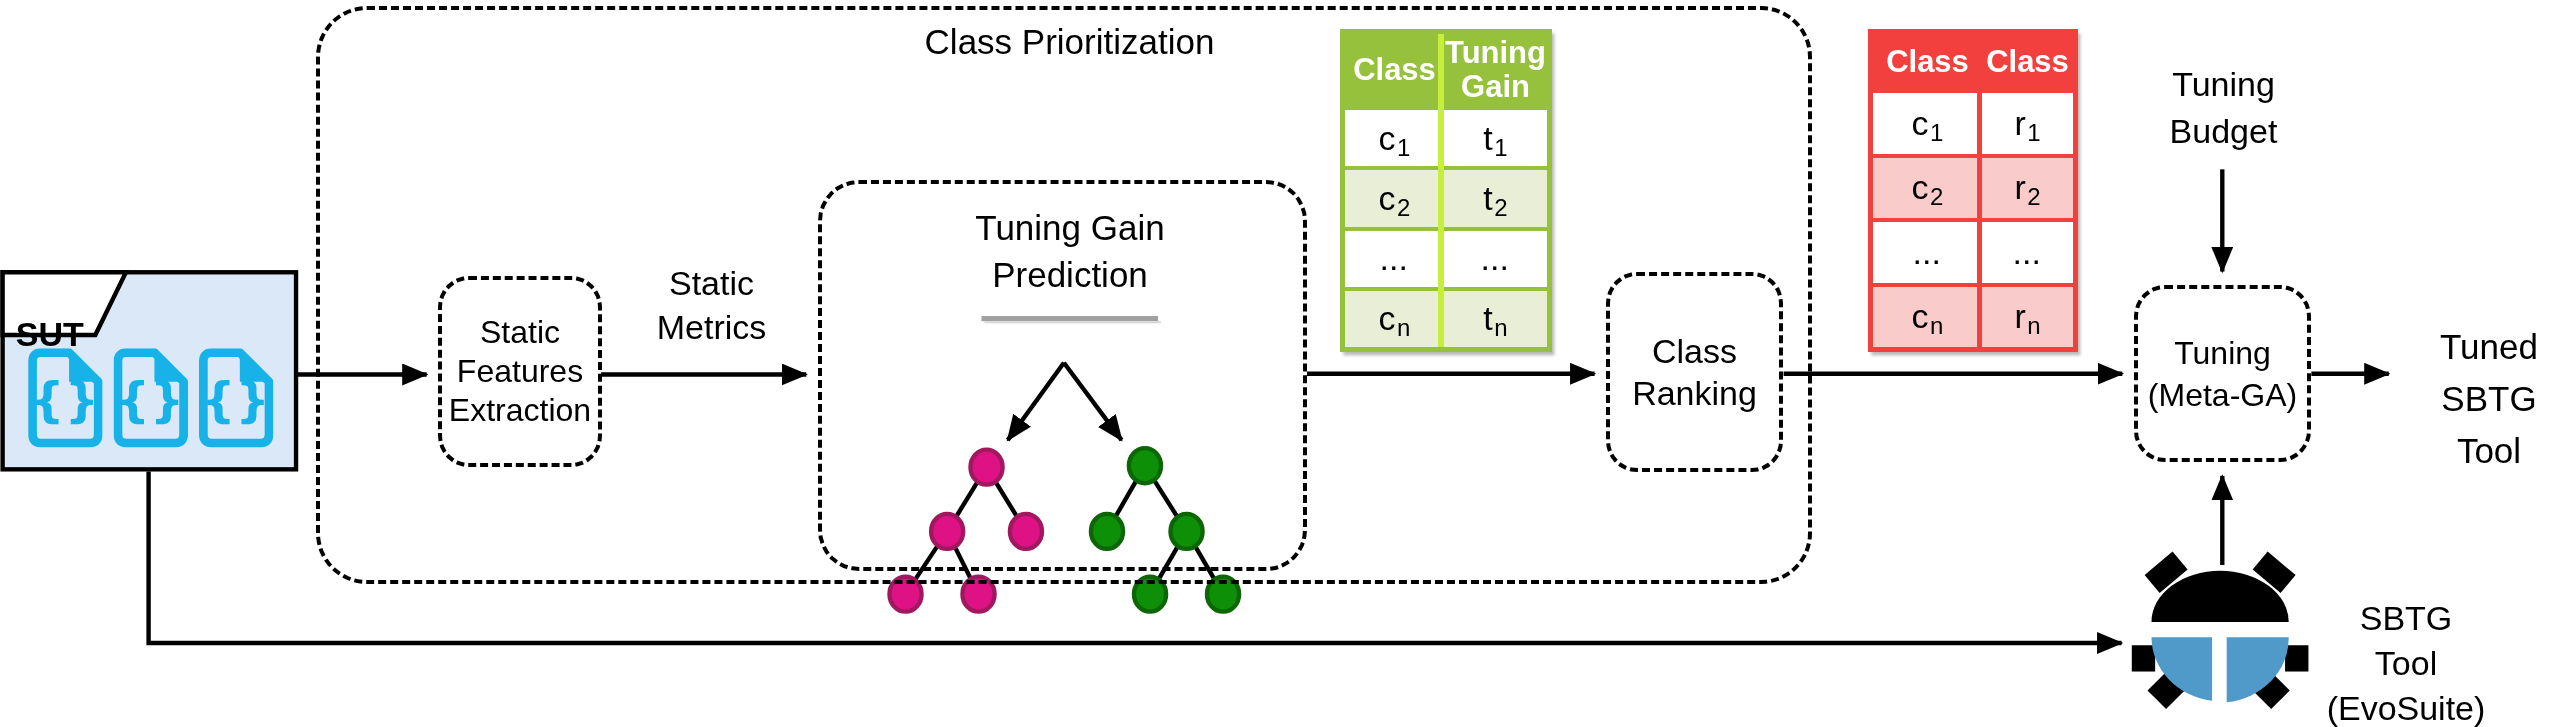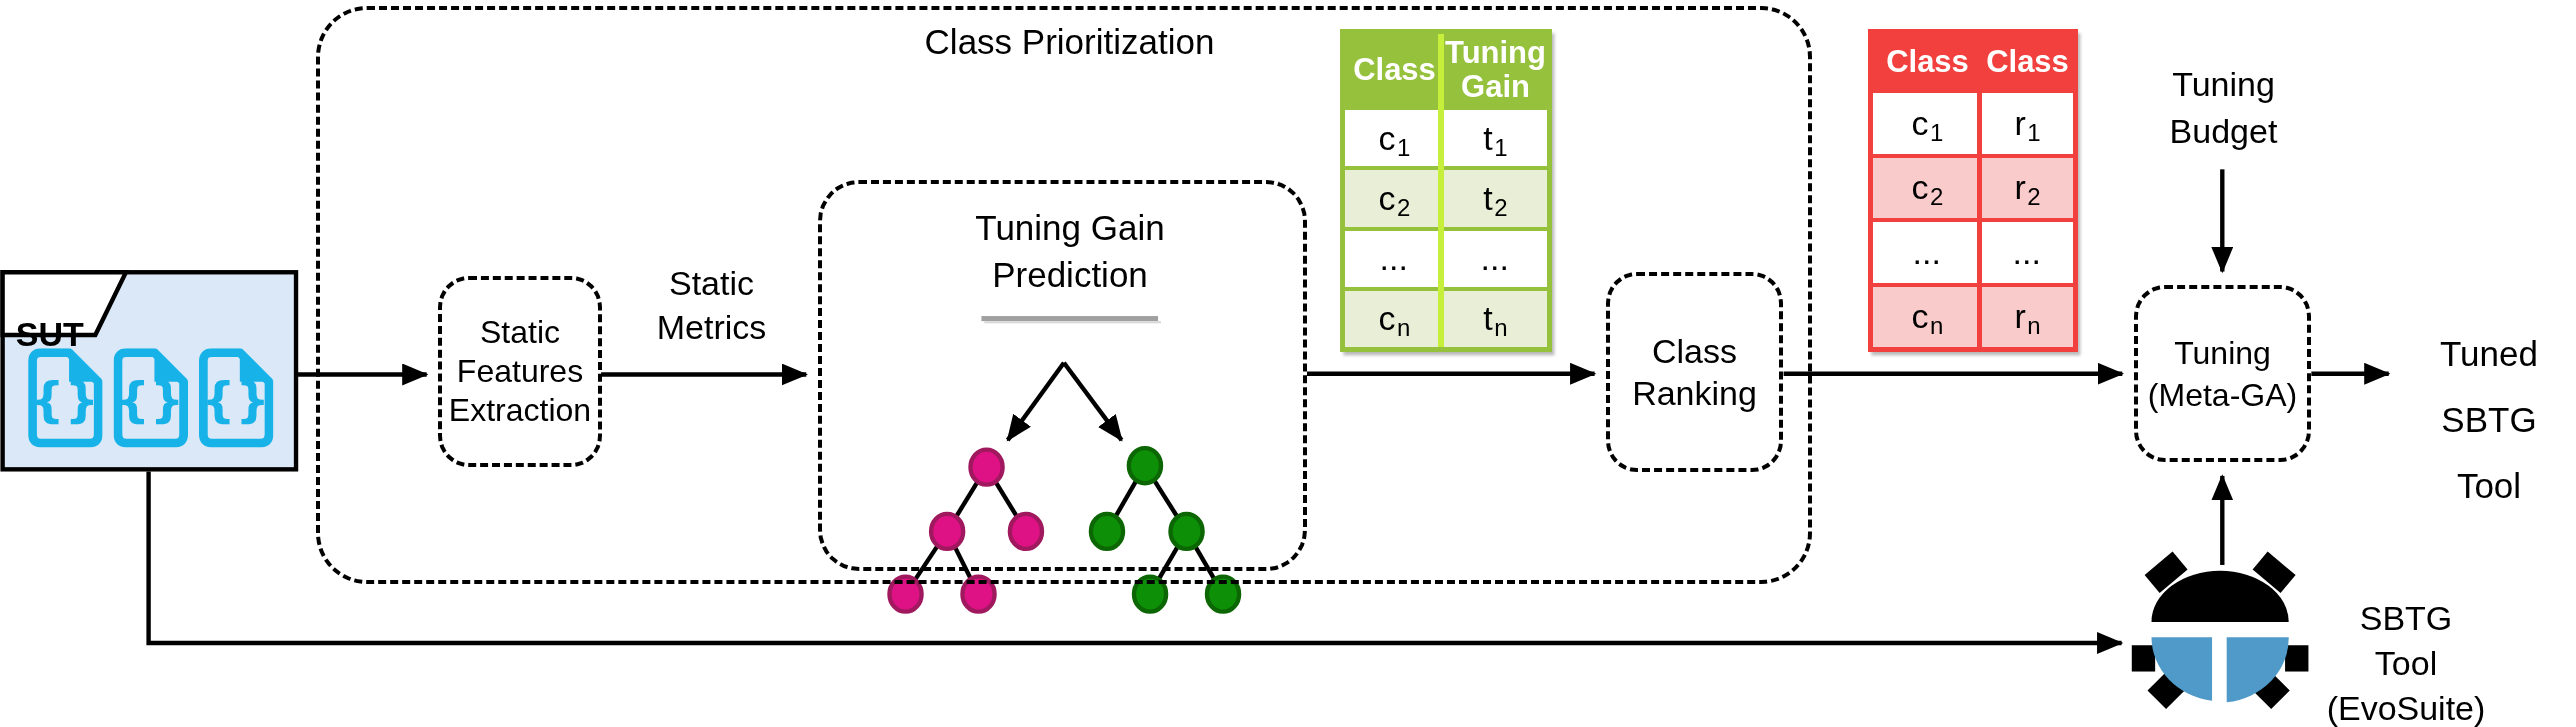--- a/index.html
+++ b/index.html
@@ -149,21 +149,21 @@
 
   <div class="lbl" style="left:613px;top:261px;width:197px;font-size:34px;line-height:44px;">Static
 Metrics</div>
 
   <div class="lbl" style="left:902px;top:204px;width:336px;font-size:35px;line-height:47px;">Tuning Gain
 Prediction</div>
 
   <div class="lbl" style="left:2130px;top:61px;width:187px;font-size:34px;line-height:47px;">Tuning
 Budget</div>
 
-  <div class="lbl" style="left:2402px;top:321px;width:174px;font-size:35px;line-height:66px;">Tuned
+  <div class="lbl" style="left:2402px;top:321px;width:174px;font-size:35px;line-height:52px;">Tuned
 SBTG
 Tool</div>
 
   <div class="lbl" style="left:2293px;top:596px;width:226px;font-size:34px;line-height:45px;">SBTG
 Tool
 (EvoSuite)</div>
 
   <div class="dtable gt">
     <div class="trow thead">
       <div class="cell">Class</div>

